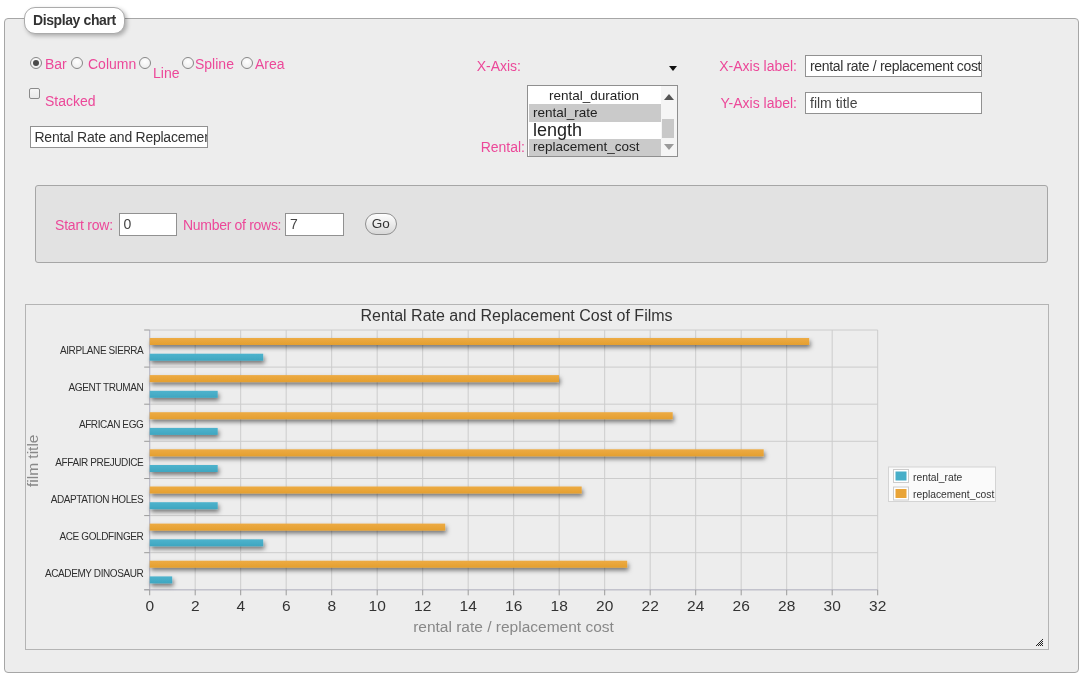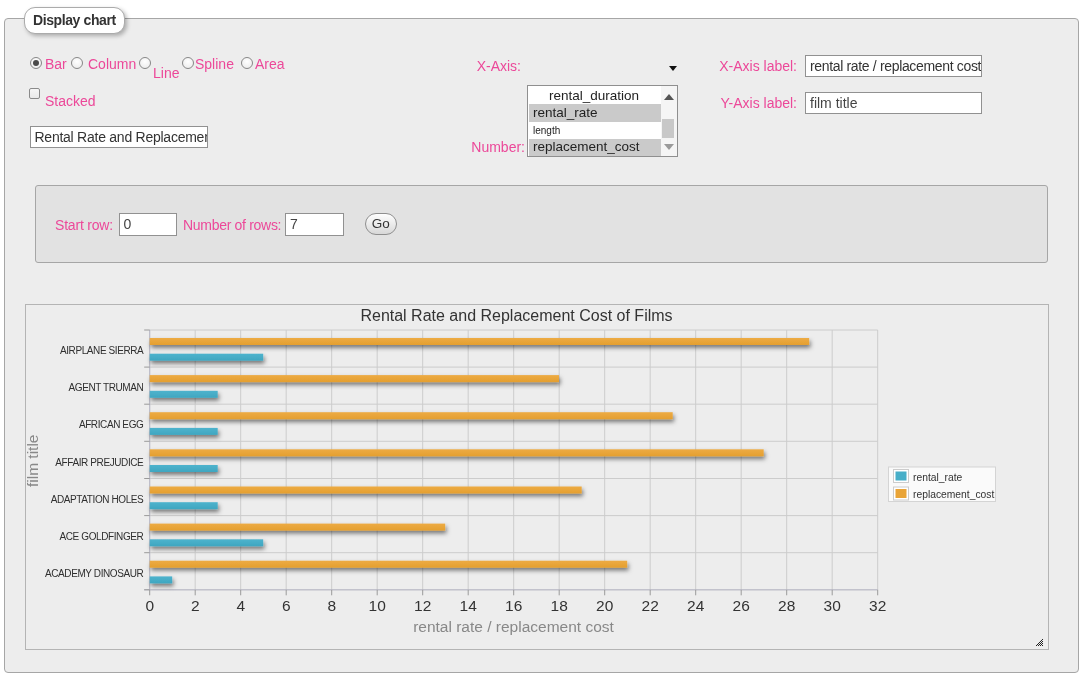--- a/index.html
+++ b/index.html
@@ -47,31 +47,31 @@
 
   <div class="lbl" style="right:560px;top:59px;">X-Axis:</div>
   <div class="abs" style="left:668.5px;top:65.5px;width:0;height:0;border-left:4px solid transparent;
        border-right:4px solid transparent;border-top:5px solid #111;"></div>
 
   <div class="abs" style="left:527px;top:84.5px;width:150.5px;height:72px;background:#fff;
        border:1px solid #8f8f8f;box-sizing:border-box;overflow:hidden;">
     <div style="position:absolute;left:1px;top:1px;width:132px;">
       <div style="height:17.5px;font-size:13.5px;line-height:17.5px;color:#222;padding-left:20px;white-space:nowrap;">rental_duration</div>
       <div style="height:17.5px;font-size:13.5px;line-height:17.5px;color:#222;padding-left:4px;white-space:nowrap;background:#cacaca;">rental_rate</div>
-      <div style="height:17.5px;font-size:10px;line-height:17.5px;color:#222;padding-left:4px;white-space:nowrap;">length</div>
+      <div style="height:17.5px;font-size:18px;line-height:17.5px;color:#222;padding-left:4px;white-space:nowrap;">length</div>
       <div style="height:19px;font-size:13.5px;line-height:16px;color:#222;padding-left:4px;white-space:nowrap;background:#cacaca;">replacement_cost</div>
     </div>
 
     <div style="position:absolute;right:0;top:0;width:16px;height:100%;background:#f5f5f5;">
       <div style="position:absolute;left:3px;top:8px;width:0;height:0;border-left:5px solid transparent;border-right:5px solid transparent;border-bottom:6px solid #555;"></div>
       <div style="position:absolute;left:1.5px;top:33px;width:12px;height:19px;background:#c8c8c8;"></div>
       <div style="position:absolute;left:3px;top:58px;width:0;height:0;border-left:5px solid transparent;border-right:5px solid transparent;border-top:6px solid #9a9a9a;"></div>
     </div>
   </div>
-  <div class="lbl" style="right:556px;top:139.5px;">Number:</div>
+  <div class="lbl" style="right:556px;top:139.5px;">Rental:</div>
 
   <div class="lbl" style="right:284px;top:59px;">X-Axis label:</div>
   <div class="inp" style="left:805px;top:55px;width:177px;height:22px;line-height:20px;
        padding-left:4px;letter-spacing:-0.34px;">rental rate / replacement cost</div>
   <div class="lbl" style="right:284px;top:96px;">Y-Axis label:</div>
   <div class="inp" style="left:805px;top:91.5px;width:177px;height:22px;line-height:20px;
        padding-left:4px;color:#444;">film title</div>
 
   <div class="abs" style="left:35px;top:184.5px;width:1013px;height:78px;background:#e2e2e2;
        border:1px solid #a6a6a6;border-radius:3px;box-sizing:border-box;"></div>

